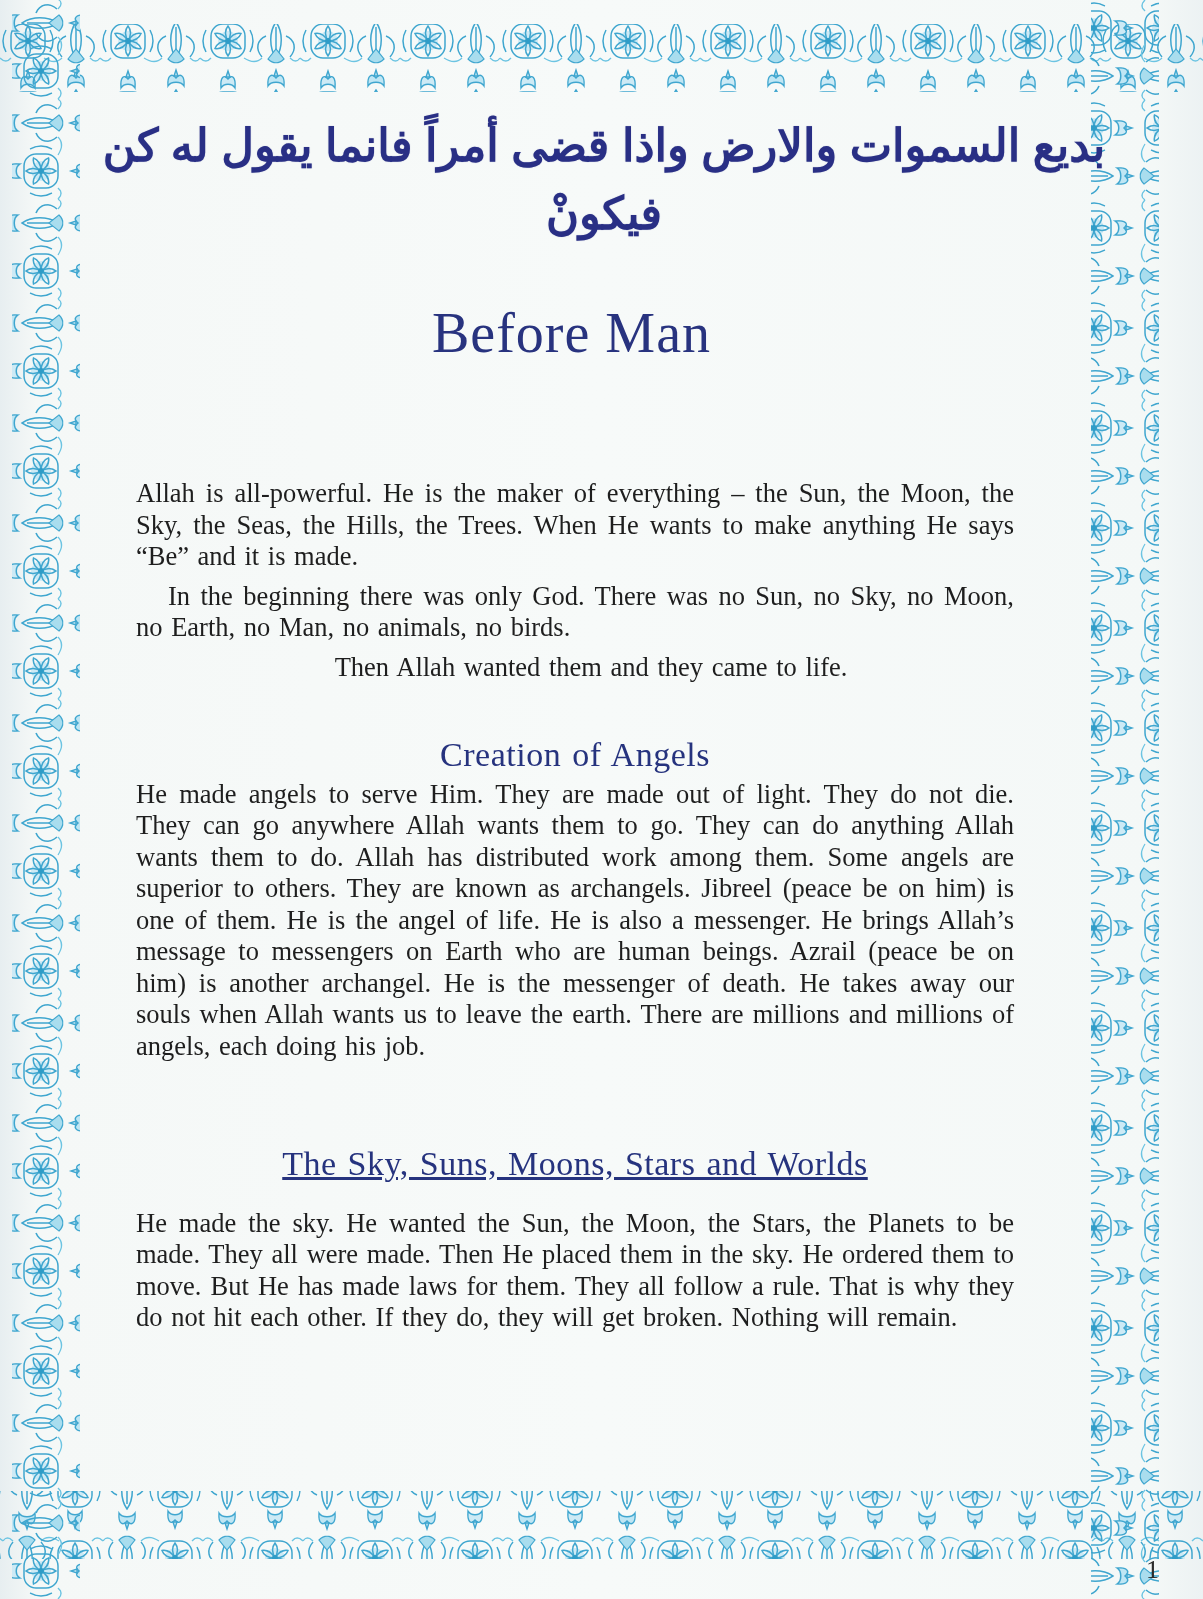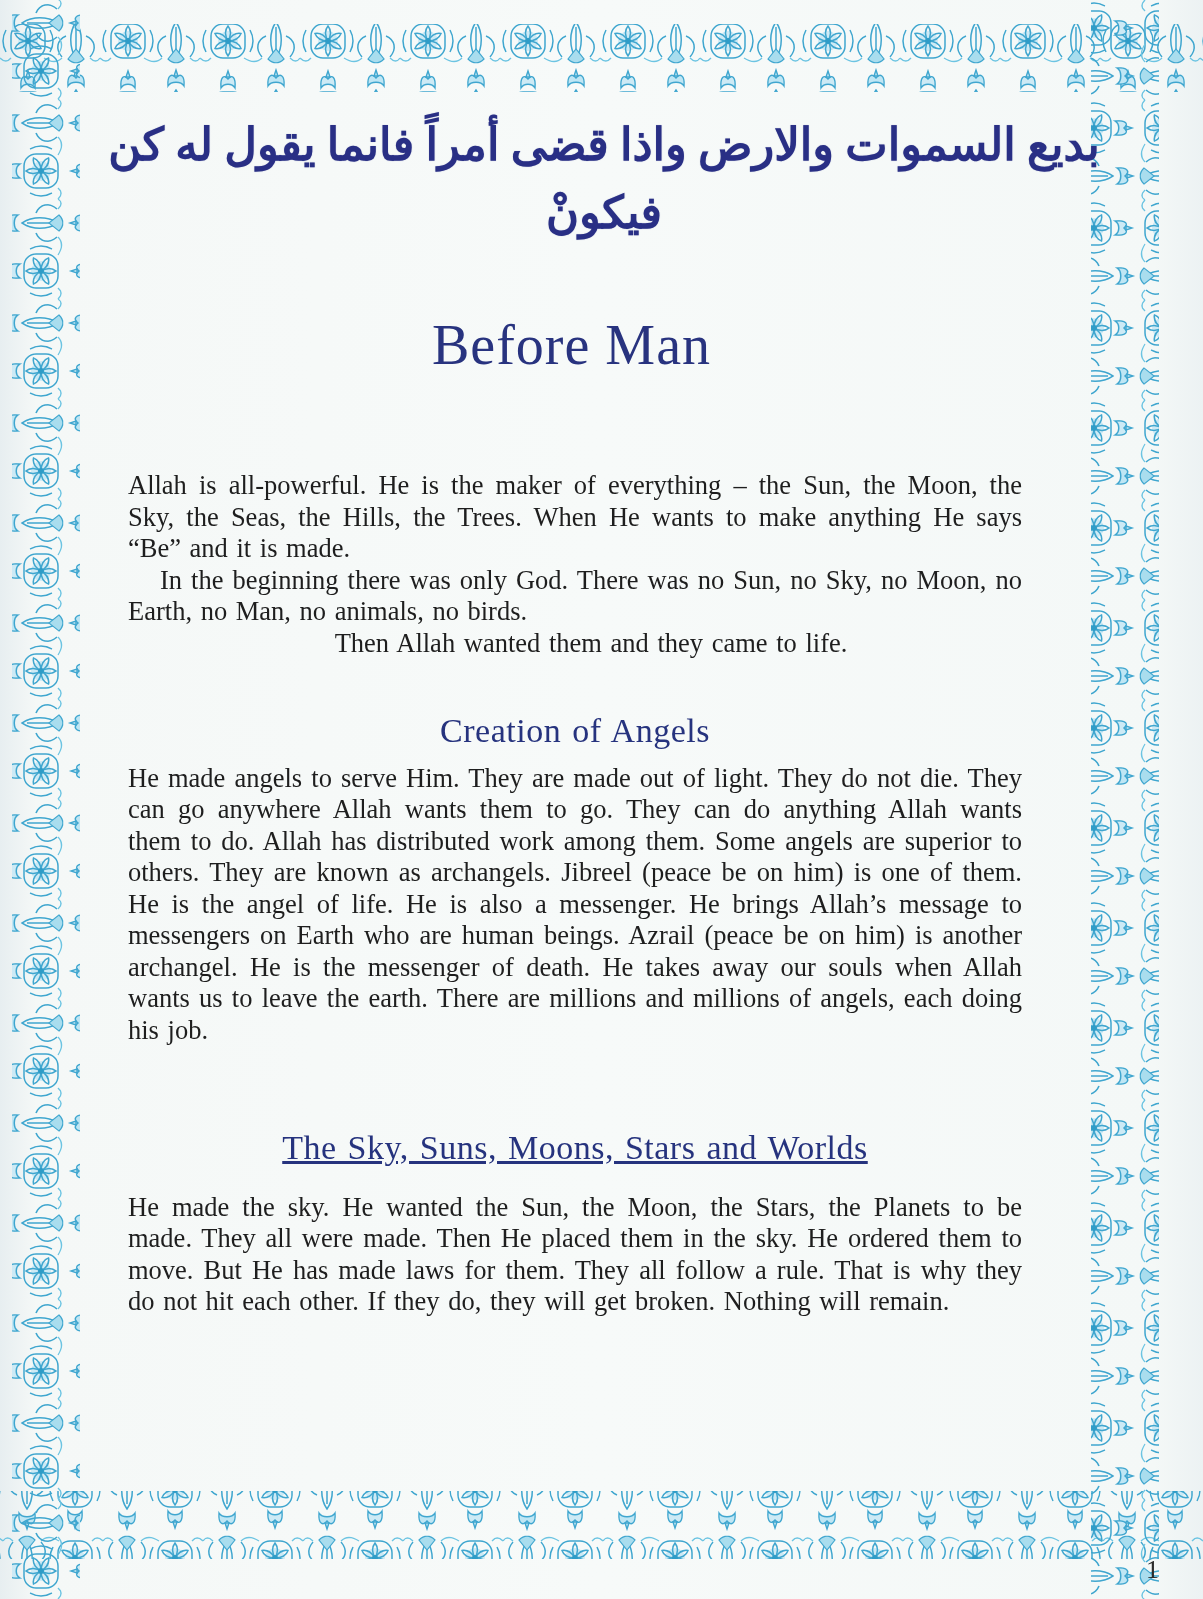--- a/index.html
+++ b/index.html
@@ -8,47 +8,47 @@
     width:1203px;height:1599px;
     margin:0 auto;
     background:linear-gradient(90deg,#e7eef0 0%,#f5f8f7 3%,#f7faf9 50%,#f4f8f7 96%,#ecf2f3 100%);
     overflow:hidden;
     font-family:"Liberation Serif",serif;
   }
   .border-svg{position:absolute;inset:0;pointer-events:none;}
   .arabic{
     position:absolute;top:112px;left:95px;right:90px;
     text-align:center;direction:rtl;
-    font-family:Liberation Serif, serif;
+    font-family:Liberation Sans, sans-serif;
     font-weight:bold;font-size:45px;line-height:1.5;
     color:#292f85;
     text-shadow:0 0 1px rgba(41,47,133,.4);
   }
   .title{
     position:absolute;top:300px;left:0;right:60px;
     text-align:center;
     color:#28337f;
     font-size:56px;line-height:67px;
     letter-spacing:1px;
-    font-weight:normal;margin:12px;
+    font-weight:normal;margin:0;
   }
   .content{
     position:absolute;left:128px;top:470px;width:894px;
     color:#1e1e1e;
     font-size:26.5px;line-height:31.5px;
     word-spacing:2px;
   }
-  .content p{margin:0;text-align:justify;}
+  .content p{margin:8px;text-align:justify;}
   .content p.indent{text-indent:32px;}
   .content p.last{text-align:center;}
   h2.section{
     text-align:center;color:#26337e;
     font-size:34px;font-weight:normal;
     letter-spacing:.5px;
-    margin:56px 0 16px 0;
+    margin:56px 0 8px 0;
   }
   h2.section.second{margin:86px 0 28px 0;text-decoration:underline;}
   .pagenum{
     position:absolute;right:44px;bottom:14px;
     font-size:26px;color:#2b2b2b;
   }
 </style>
 </head>
 <body>
 

